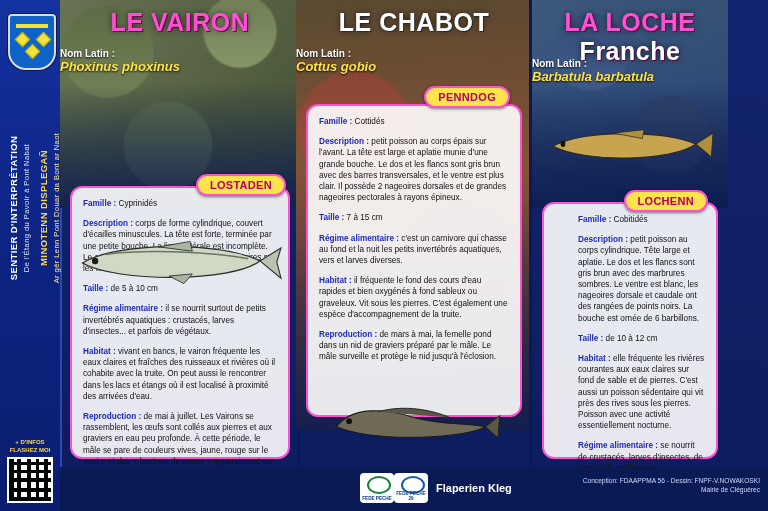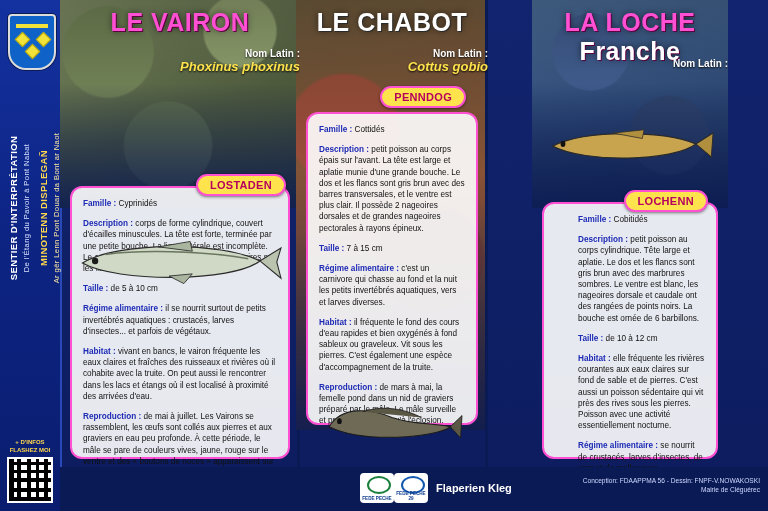--- a/index.html
+++ b/index.html
@@ -42,21 +42,21 @@
   .qr{width:42px;height:42px;margin:0 auto;background:#fff;
      background-image:
        linear-gradient(90deg,#000 12%,transparent 12%,transparent 20%,#000 20%,#000 28%,transparent 28%,transparent 44%,#000 44%,#000 52%,transparent 52%,transparent 64%,#000 64%,#000 72%,transparent 72%,transparent 84%,#000 84%,#000 92%,transparent 92%),
        linear-gradient(0deg,#000 10%,transparent 10%,transparent 22%,#000 22%,#000 30%,transparent 30%,transparent 46%,#000 46%,#000 54%,transparent 54%,transparent 66%,#000 66%,#000 74%,transparent 74%,transparent 86%,#000 86%,#000 94%,transparent 94%);
      background-blend-mode:multiply;border:2px solid #fff;}
 
   
   .col{position:absolute;top:0;bottom:0;overflow:hidden;}
   .col .photo{position:absolute;left:0;right:0;top:0;height:208px;}
   .c1{left:60px;width:240px;}
-  .c2{left:296px;width:192px;}
+  .c2{left:296px;width:236px;}
   .c3{left:532px;width:196px;}
   .col .divider{position:absolute;top:0;bottom:0;right:0;width:3px;background:#0a1a55;}
 
   
   .ph1{background:
       radial-gradient(circle at 20% 25%,#6f7f54 0 18%,transparent 19%),
       radial-gradient(circle at 75% 15%,#8a9a6a 0 14%,transparent 15%),
       radial-gradient(circle at 45% 70%,#5d6b48 0 22%,transparent 23%),
       linear-gradient(160deg,#7d8b63 0%,#4e5a3c 55%,#39432c 100%);}
   .ph2{background:
@@ -70,21 +70,21 @@
   .photo:after{content:"";position:absolute;inset:0;
      background:linear-gradient(180deg,rgba(0,0,0,.18) 0%,rgba(10,26,85,.0) 40%,rgba(10,26,85,.85) 100%);}
 
   .fish{position:absolute;left:6%;right:6%;top:46%;height:54px;z-index:2;}
   .fish svg{width:100%;height:100%;}
 
   .titlewrap{position:absolute;left:0;right:0;top:8px;text-align:center;z-index:3;}
   .title{font-size:25px;font-weight:bold;color:#ff4fd2;
      text-shadow:1px 1px 0 #5c0040, 0 0 6px rgba(0,0,0,.6);letter-spacing:.5px;}
   .title.white{color:#ffffff;text-shadow:1px 1px 0 #2a2a2a,0 0 6px rgba(0,0,0,.6);}
-  .latinwrap{position:absolute;left:0;right:0;z-index:3;text-align:right;color:#fff;}
+  .latinwrap{position:absolute;left:0;right:0;z-index:3;text-align:left;color:#fff;}
   .latin-lbl{font-size:10px;font-weight:bold;text-shadow:0 1px 2px rgba(0,0,0,.9);}
   .latin-name{font-size:13px;font-weight:bold;font-style:italic;color:#ffe34d;
      text-shadow:0 1px 2px rgba(0,0,0,.95);}
 
   
   .card{position:absolute;background:rgba(255,255,255,.90);
     border:2px solid #ff4fd2;border-radius:12px;padding:10px 11px 9px;
     color:#111;font-size:8.2px;line-height:11.2px;}
   .card p{margin:0 0 9px 0;}
   .card p:last-child{margin-bottom:0;}
@@ -165,21 +165,21 @@
   <div class="col c2">
     <div class="photo ph2" style="height:430px;"></div>
     <div class="titlewrap">
       <div class="title white">LE CHABOT</div>
     </div>
     <div class="latinwrap" style="top:48px;">
       <div class="latin-lbl">Nom Latin :</div>
       <div class="latin-name">Cottus gobio</div>
     </div>
     <div class="badge" style="right:22px;top:86px;">PENNDOG</div>
-    <div class="card" style="left:10px;right:10px;top:112px;height:290px;">
+    <div class="card" style="left:10px;right:10px;top:104px;height:290px;">
       <p><span class="k">Famille :</span> Cottidés</p>
       <p><span class="k">Description :</span> petit poisson au corps épais sur l'avant. La tête est large et aplatie munie d'une grande bouche. Le dos et les flancs sont gris brun avec des barres transversales, et le ventre est plus clair. Il possède 2 nageoires dorsales et de grandes nageoires pectorales à rayons épineux.</p>
       <p><span class="k">Taille :</span> 7 à 15 cm</p>
       <p><span class="k">Régime alimentaire :</span> c'est un carnivore qui chasse au fond et la nuit les petits invertébrés aquatiques, vers et larves diverses.</p>
       <p><span class="k">Habitat :</span> il fréquente le fond des cours d'eau rapides et bien oxygénés à fond sableux ou graveleux. Vit sous les pierres. C'est également une espèce d'accompagnement de la truite.</p>
       <p><span class="k">Reproduction :</span> de mars à mai, la femelle pond dans un nid de graviers préparé par le mâle. Le mâle surveille et protège le nid jusqu'à l'éclosion.</p>
     </div>
     <div class="fish" style="top:395px;left:12%;right:12%;height:56px;">
       <svg viewBox="0 0 200 60" preserveAspectRatio="none">
         <path d="M14 34 C30 12,70 14,100 24 C130 32,160 30,180 34 C160 46,60 52,14 34 Z" fill="#6e6a55" stroke="#1c1c1c" stroke-width="1.1"></path>
@@ -191,20 +191,21 @@
     <div class="divider"></div>
   </div>
 
   <div class="col c3">
     <div class="photo ph3"></div>
     <div class="titlewrap">
       <div class="title"><span>LA LOCHE</span><span class="white" style="color:#fff"> Franche</span></div>
     </div>
     <div class="latinwrap" style="top:58px;">
       <div class="latin-lbl">Nom Latin :</div>
+      <div class="latin-name">Barbatula barbatula</div>
     </div>
     <div class="fish" style="top:120px;left:6%;right:6%;height:50px;">
       <svg viewBox="0 0 200 46" preserveAspectRatio="none">
         <path d="M10 24 C50 8,140 10,176 22 C150 38,48 40,10 24 Z" fill="#c9a44e" stroke="#2a2a2a" stroke-width="1.1"></path>
         <path d="M176 22 L196 12 L194 34 Z" fill="#b08f3e" stroke="#2a2a2a" stroke-width="1"></path>
         <path d="M80 12 L116 9 L114 17 Z" fill="#b08f3e" stroke="#2a2a2a" stroke-width="0.8"></path>
         <circle cx="22" cy="22" r="2.8" fill="#121212"></circle>
       </svg>
     </div>
     <div class="badge" style="right:20px;top:190px;">LOCHENN</div>

